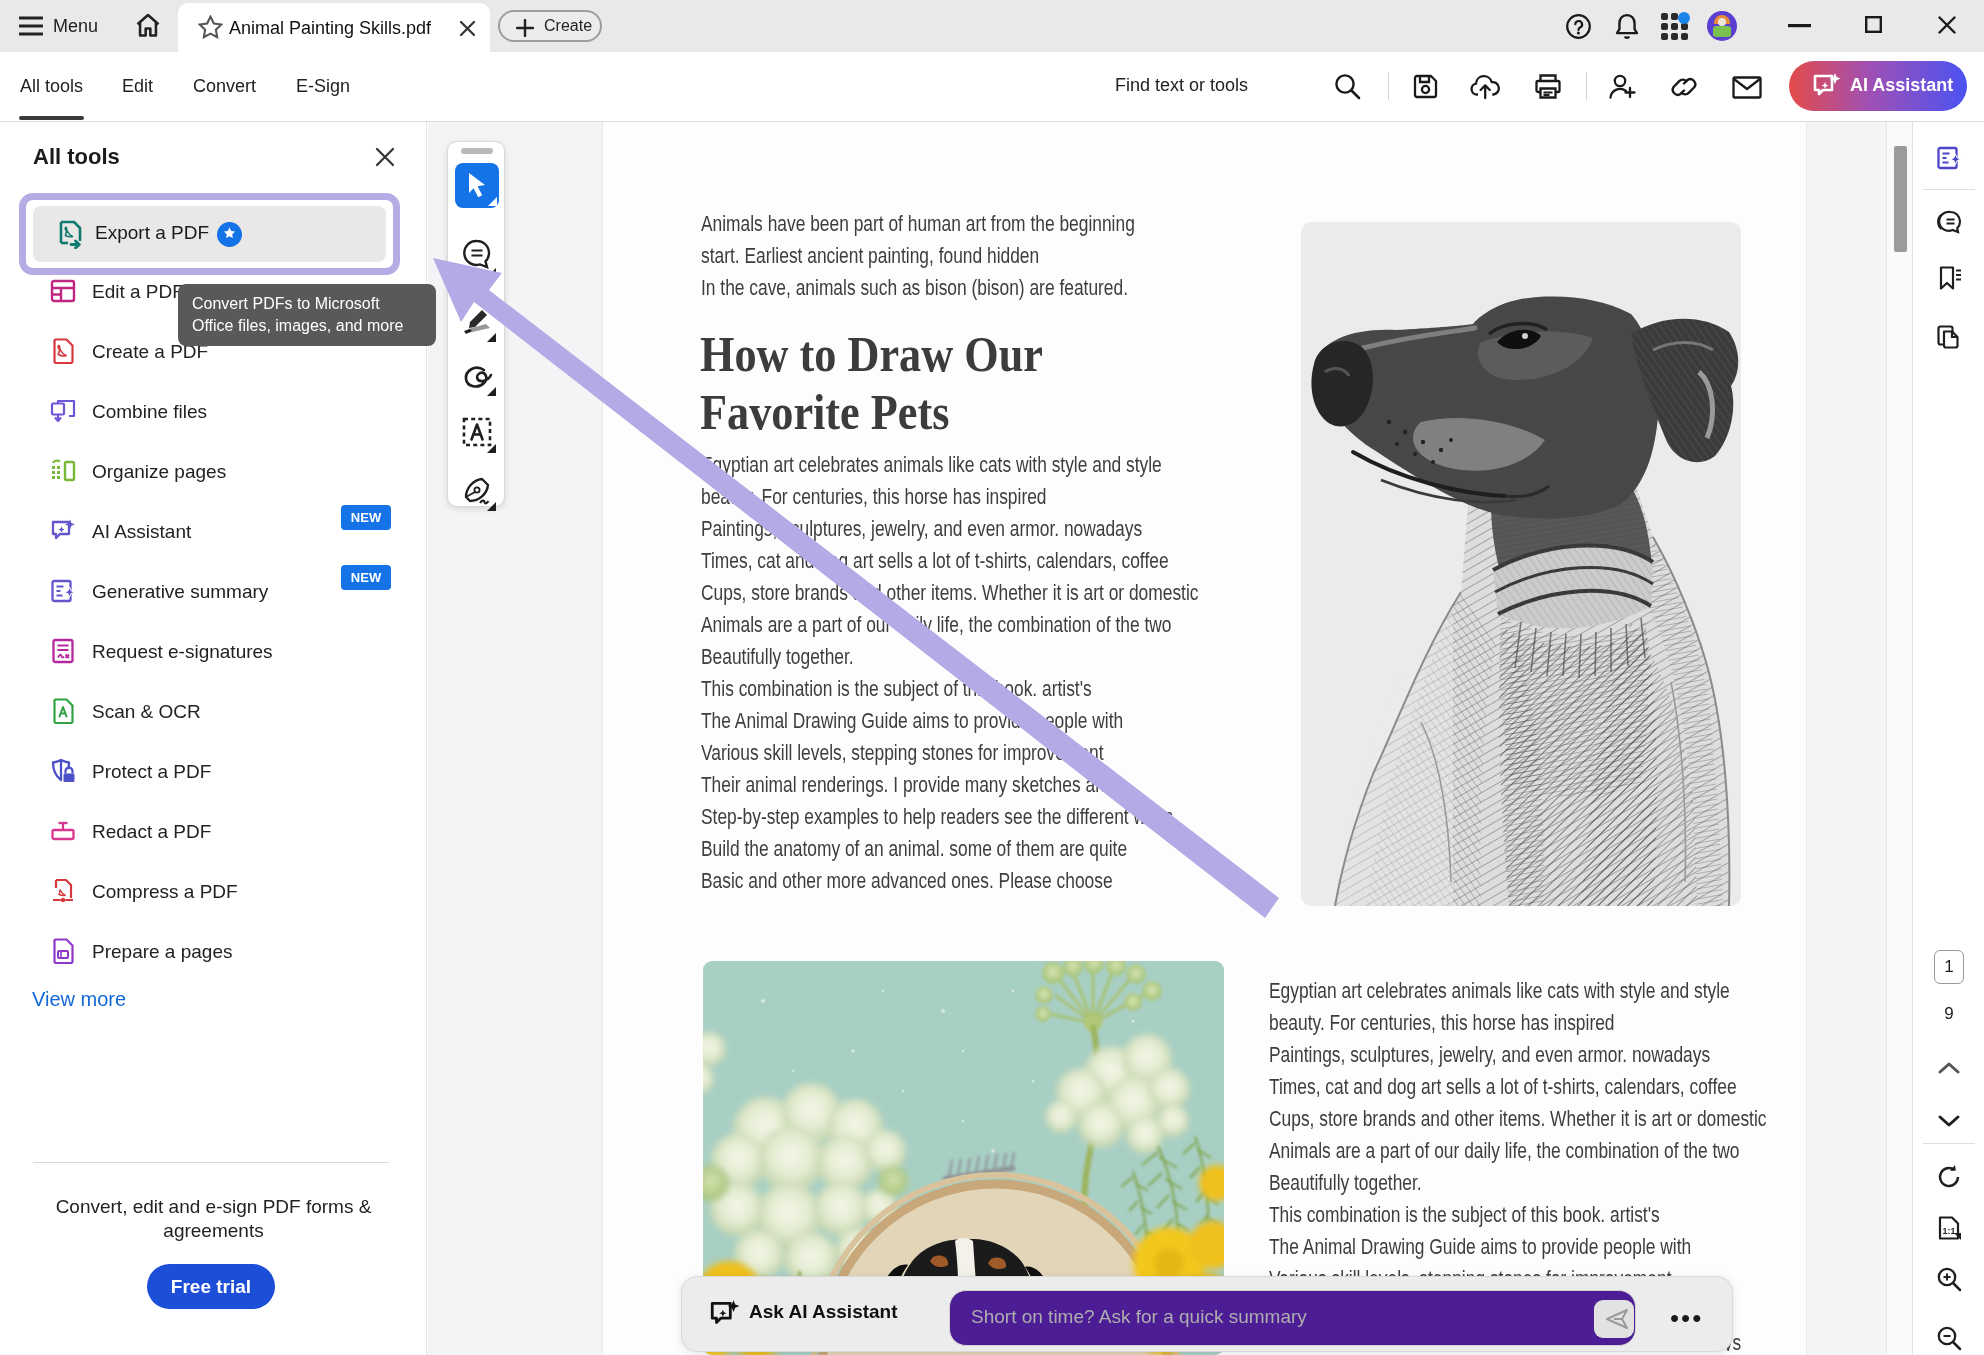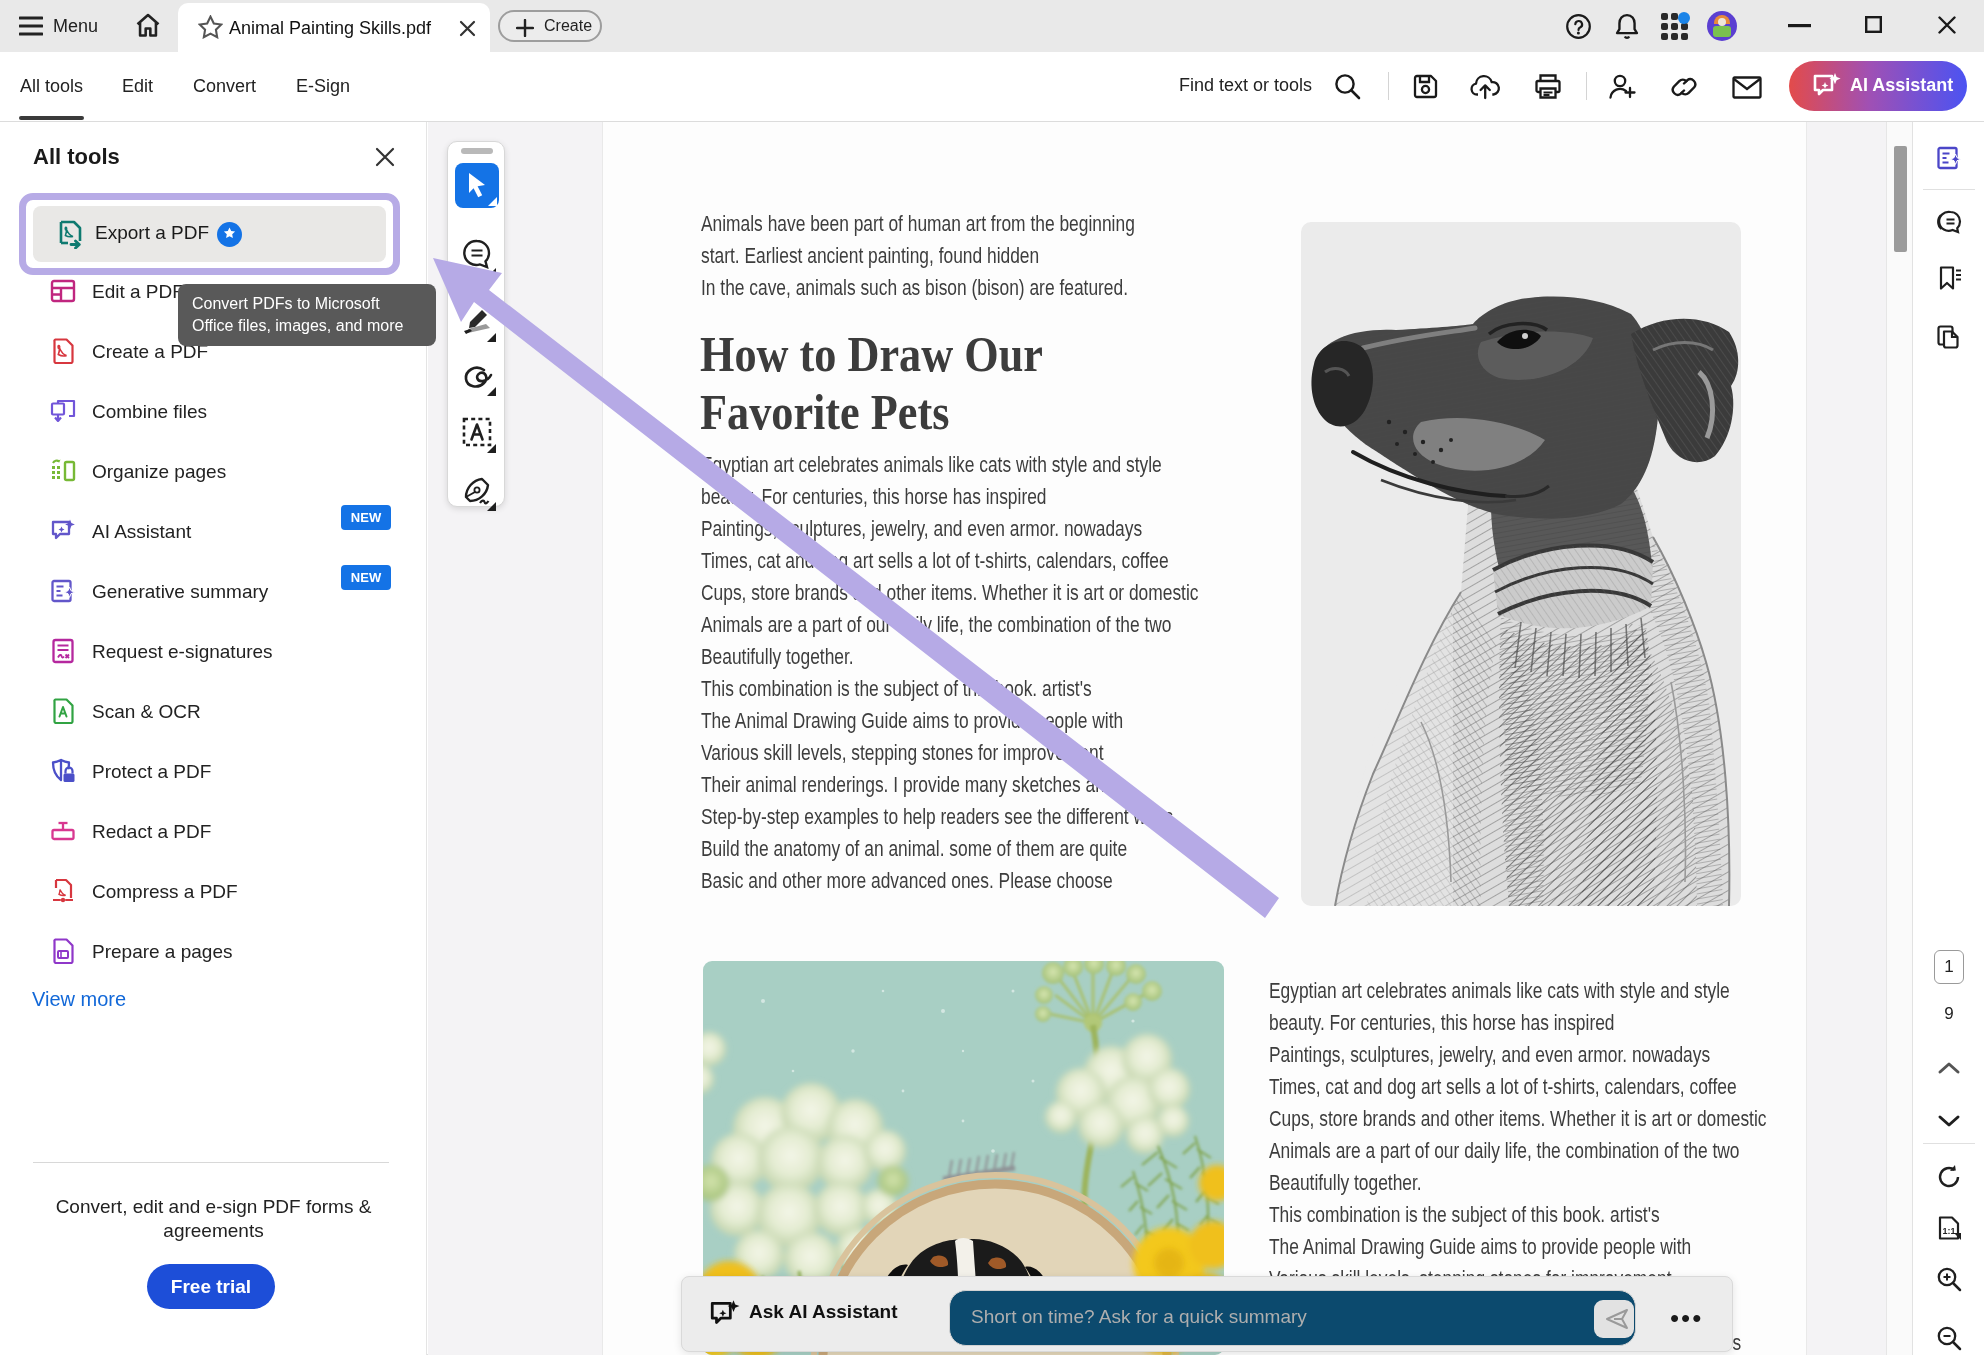--- a/index.html
+++ b/index.html
@@ -13,21 +13,21 @@
 #tab { position:absolute; left:178px; top:3px; width:312px; height:49px; background:#fff; border-radius:10px 10px 0 0; }
 #menuTxt { position:absolute; left:53px; top:16px; font-size:18px; color:#222; }
 #tabTitle { position:absolute; left:51px; top:15px; font-size:18px; color:#111; white-space:nowrap; }
 #createBtn { position:absolute; left:498px; top:10px; width:104px; height:32px; border:2px solid #9d9d9d; border-radius:17px; background:#ececec; }
 #createBtn span { position:absolute; left:44px; top:5px; font-size:16px; color:#222; }
 
 
 #navrow { position:absolute; left:0; top:52px; width:1984px; height:70px; background:#fff; border-bottom:1px solid #dcdcdc; }
 .navitem { position:absolute; top:24px; font-size:18px; color:#222; }
 #navUnderline { position:absolute; left:19px; top:64px; width:65px; height:4px; background:#3a3a3a; border-radius:2px; }
-#findTxt { position:absolute; left:1179px; top:23px; font-size:18px; color:#222; }
+#findTxt { position:absolute; left:1115px; top:23px; font-size:18px; color:#222; }
 .vdiv { position:absolute; top:20px; width:1px; height:28px; background:#d4d4d4; }
 #aiBtn { position:absolute; left:1789px; top:9px; width:178px; height:50px; border-radius:25px; background:linear-gradient(90deg,#e34b4a 0%, #a050b4 45%, #4b53f2 100%); }
 #aiBtn .t { position:absolute; left:61px; top:14px; font-size:18px; font-weight:bold; color:#fff; }
 
 
 #leftpanel { position:absolute; left:0; top:122px; width:427px; height:1233px; background:#fff; border-right:1px solid #e4e4e4; }
 #lpTitle { position:absolute; left:33px; top:22px; font-size:22px; font-weight:bold; color:#1a1a1a; }
 #lpClose { position:absolute; left:374px; top:24px; width:22px; height:22px; }
 #exportWrap { position:absolute; left:19px; top:71px; width:381px; height:82px; border:7px solid #b7abe6; border-radius:14px; background:#fff; }
 #exportBtn { position:absolute; left:7px; top:6px; width:353px; height:56px; background:#e9e8e6; border-radius:8px;padding-left:14px; }
@@ -61,23 +61,23 @@
 #floattb { position:absolute; left:447px; top:141px; width:58px; height:366px; background:#fff; border:1px solid #d8d8d8; border-radius:10px; box-shadow:0 2px 6px rgba(0,0,0,0.12); }
 #tbhandle { position:absolute; left:13px; top:6px; width:32px; height:6px; background:#b9b9b9; border-radius:3px; }
 #tbsel { position:absolute; left:7px; top:21px; width:44px; height:45px; background:#1473e6; border-radius:8px; }
 .tbicon { position:absolute; left:10px; width:38px; height:38px; }
 
 
 #tooltip { position:absolute; left:178px; top:284px; width:258px; height:62px; background:#595959; border-radius:8px; z-index:30; }
 #tooltip div { position:absolute; left:14px; top:9px; font-size:16px; color:#fff; line-height:22px; }
 
 
-#aibar { position:absolute; left:681px; top:1276px; width:1052px; height:76px; background:#ececec; border:1px solid #d9d9d9; border-radius:8px; box-shadow:0 2px 8px rgba(0,0,0,0.10); z-index:25; }
+#aibar { position:absolute; left:681px; top:1276px; width:1052px; height:76px; background:#ececec; border:1px solid #d9d9d9; border-radius:16px; box-shadow:0 2px 8px rgba(0,0,0,0.10); z-index:25; }
 #aibar .lbl { position:absolute; left:67px; top:24px; font-size:19px; font-weight:bold; color:#111; }
-#aiinput { position:absolute; left:267px; top:13px; width:687px; height:56px; background:#0c4a6e; border:1px solid #d2d2d2; border-radius:17px; }
+#aiinput { position:absolute; left:267px; top:13px; width:687px; height:56px; background:#4c1d95; border:1px solid #d2d2d2; border-radius:17px; }
 #aiinput .ph { position:absolute; left:21px; top:15px; font-size:19px; color:#aeaeae; }
 #sendbtn { position:absolute; left:644px; top:9px; width:40px; height:38px; background:#e2e2e2; border-radius:9px; }
 #dots { position:absolute; left:988px; top:26px; font-size:26px; color:#1a1a1a; letter-spacing:2px; }
 </style>
 </head>
 <body>
 <div id="root">
 
   <div id="titlebar">
     <svg class="abs" style="left:19px;top:16px" width="24" height="20">

